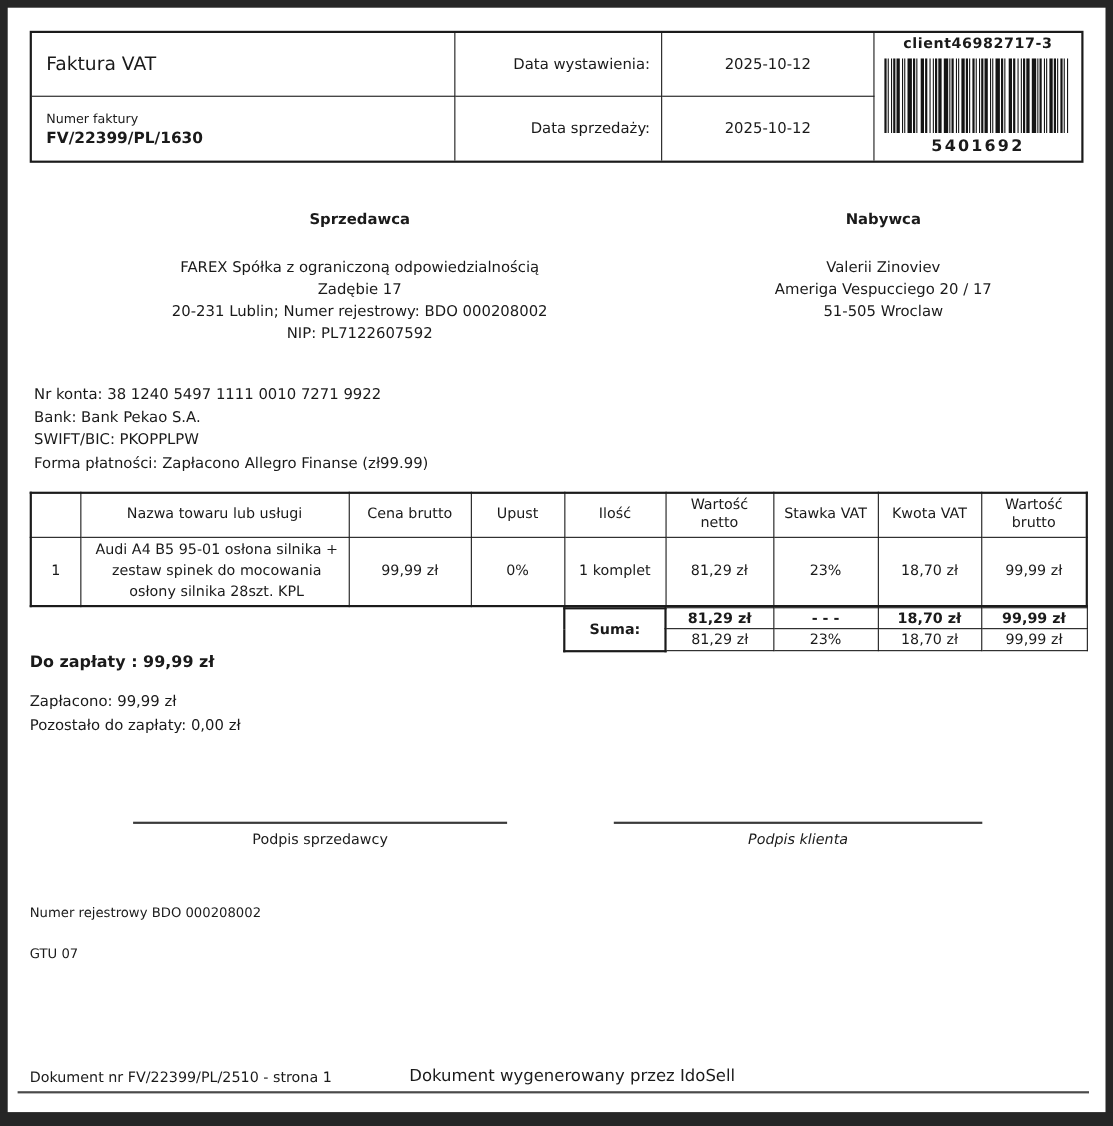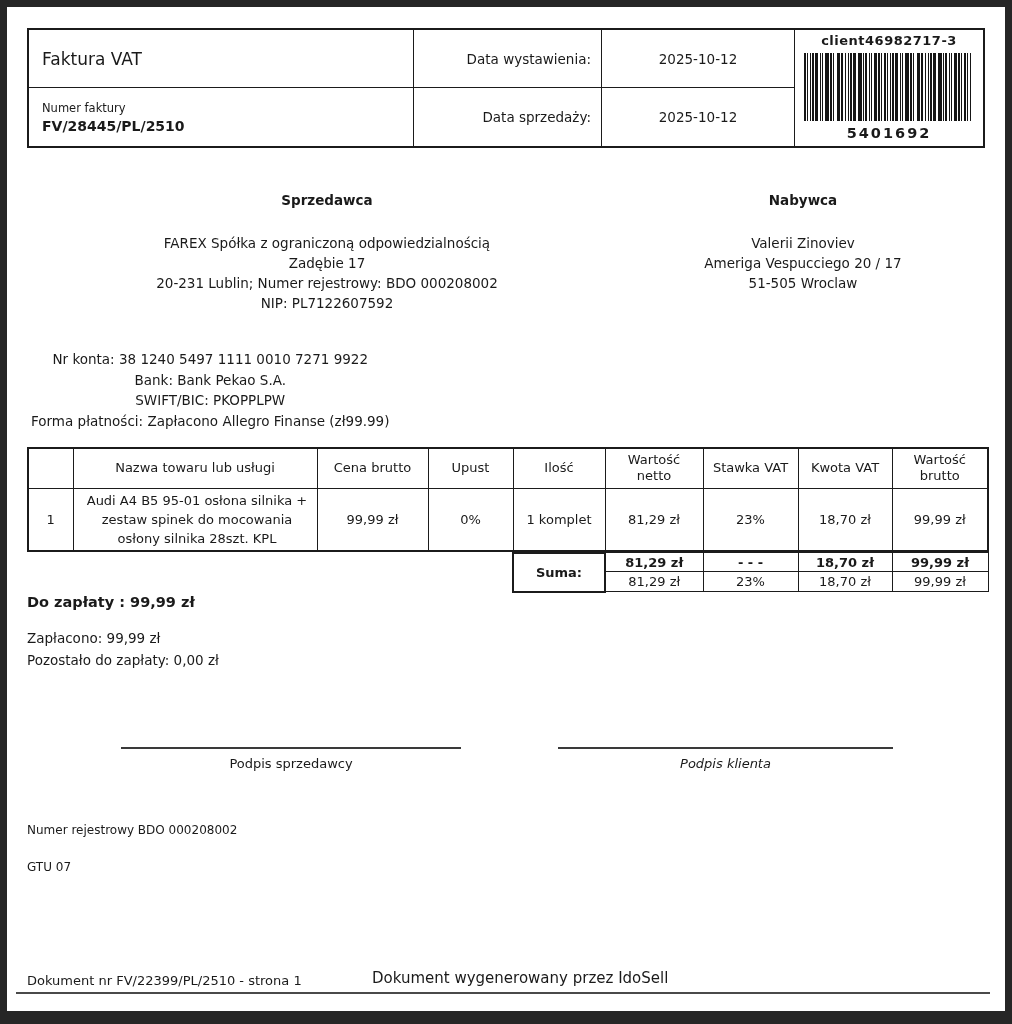--- a/index.html
+++ b/index.html
@@ -50,21 +50,21 @@
 
   
   .party { position: absolute; top: 192px; text-align: center; font-size: 13.5px; }
   .party-seller { left: 127px; width: 400px; }
   .party-buyer  { left: 608px; width: 390px; }
   .party-heading { font-weight: bold; font-size: 13.5px; margin-bottom: 25px; }
   .party-line { line-height: 20px; }
 
   
   .bank-block { position: absolute; left: 31px; top: 349px; font-size: 13.5px; }
-  .bank-block div { line-height: 20.5px; text-align: center; }
+  .bank-block div { line-height: 20.5px; }
 
   
   .table-wrap { position: absolute; left: 27px; top: 447px; width: 962px; }
   table { border-collapse: collapse; table-layout: fixed; }
   .items-table { width: 960px; border: 2px solid #1b1b1b; }
   .items-table td, .items-table th {
     border: 1px solid #1b1b1b;
     font-size: 13px; font-weight: normal;
     text-align: center; vertical-align: middle;
     padding: 2px 6px;
@@ -112,21 +112,21 @@
   <div class="frame frame-right"></div>
   <div class="frame frame-bottom"></div>
 
   <div class="band">
     <div class="title-cell bcell-rb" style="grid-column:1; grid-row:1; font-weight:normal;">Faktura VAT</div>
     <div class="label-cell bcell-rb" style="grid-column:2; grid-row:1;">Data wystawienia:</div>
     <div class="value-cell bcell-rb" style="grid-column:3; grid-row:1;">2025-10-12</div>
 
     <div class="invnum-cell bcell-r" style="grid-column:1; grid-row:2;">
       <div class="invnum-label">Numer faktury</div>
-      <div class="invnum-value">FV/28445/PL/2510</div>
+      <div class="invnum-value">FV/22399/PL/1630</div>
     </div>
     <div class="label-cell bcell-r" style="grid-column:2; grid-row:2;">Data sprzedaży:</div>
     <div class="value-cell bcell-r" style="grid-column:3; grid-row:2;">2025-10-12</div>
 
     <div class="barcode-cell">
       <div class="barcode-client">client46982717-3</div>
       <svg id="barcode-svg" width="174" height="68" viewBox="0 0 174 68">
           <rect x="2" y="0" width="2" height="68" fill="#151515"></rect>
           <rect x="5" y="0" width="1" height="68" fill="#151515"></rect>
           <rect x="8" y="0" width="1" height="68" fill="#151515"></rect>

